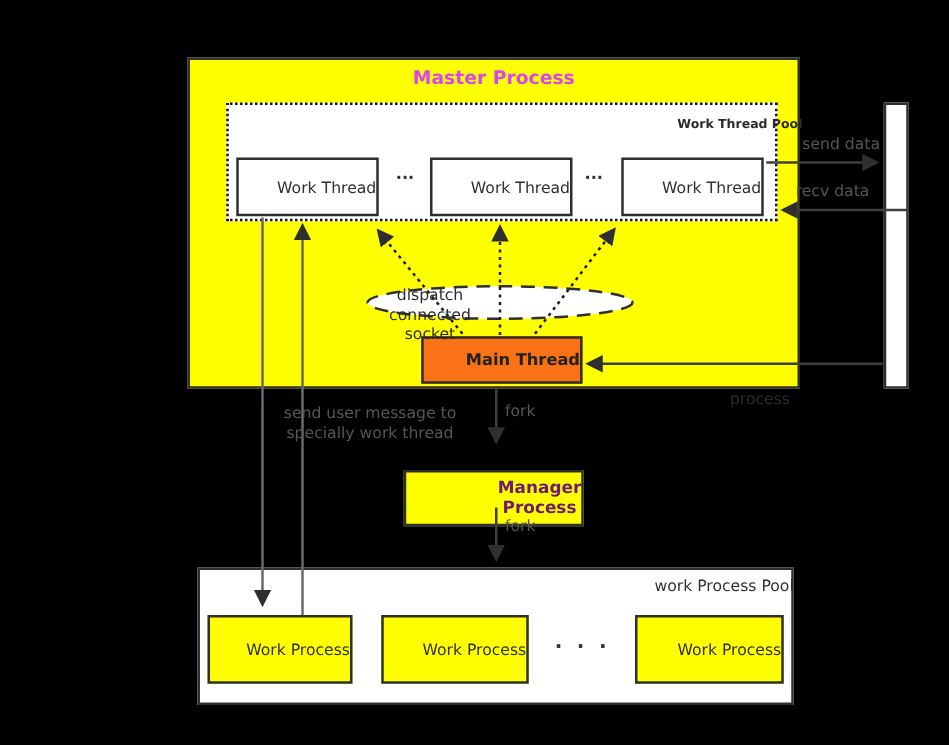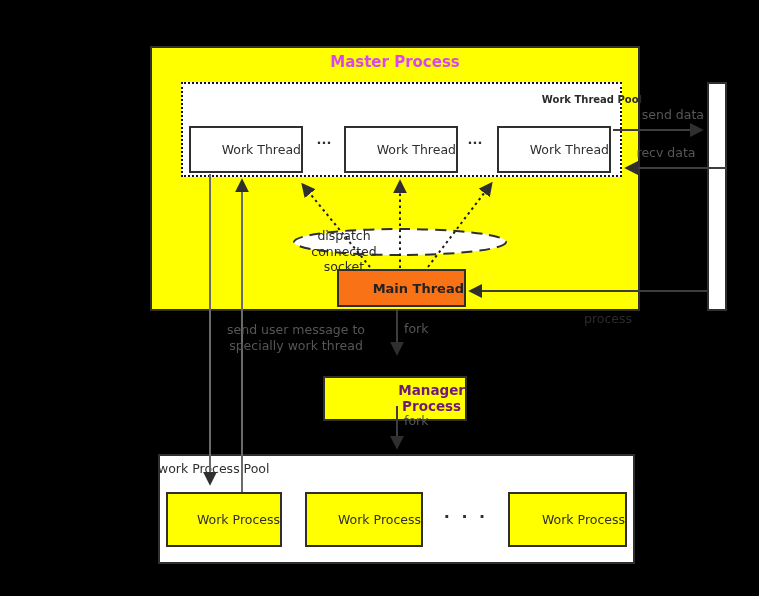--- a/index.html
+++ b/index.html
@@ -29,21 +29,21 @@
   .tdots2{left:458px;top:135px;width:34px;}
   
   .main-thread{left:337px;top:269px;width:129px;height:38px;background:#f97316;font-weight:bold;font-size:13px;color:#222;z-index:2;}
   
   .client-bar{left:707px;top:82px;width:20px;height:229px;background:#ffffff;border:2px solid #2f2f2f;z-index:1;}
   
   .manager{left:323px;top:359px;width:144px;height:45px;background:#ffff00;font-weight:bold;font-size:13.5px;
     color:#701a75;text-align:center;white-space:pre-line;line-height:1.45;z-index:1;margin-top:17px;}
   
   .ppool{left:158px;top:454px;width:477px;height:110px;background:#ffffff;border:2px solid #2f2f2f;z-index:1;}
-  .ppool-title{position:absolute;left:158px;top:461px;width:477px;text-align:left;
+  .ppool-title{position:absolute;left:158px;top:461px;width:477px;text-align:right;
     font-size:12.5px;color:#2f2f2f;z-index:2;}
   .proc1{left:166px;top:492px;width:116px;height:55px;background:#ffff00;z-index:2;}
   .proc2{left:305px;top:492px;width:118px;height:55px;background:#ffff00;z-index:2;}
   .proc3{left:508px;top:492px;width:119px;height:55px;background:#ffff00;z-index:2;}
   .pdots{position:absolute;left:438px;top:507px;width:56px;text-align:center;color:#2f2f2f;
     font-size:16px;font-weight:bold;letter-spacing:3px;z-index:2;}
   
   .overlay{position:absolute;left:0;top:0;z-index:5;pointer-events:none;}
   .ln{stroke:#3e3e3e;stroke-width:2;fill:none;}
   .ln.gray{stroke:#6a6a6a;}

